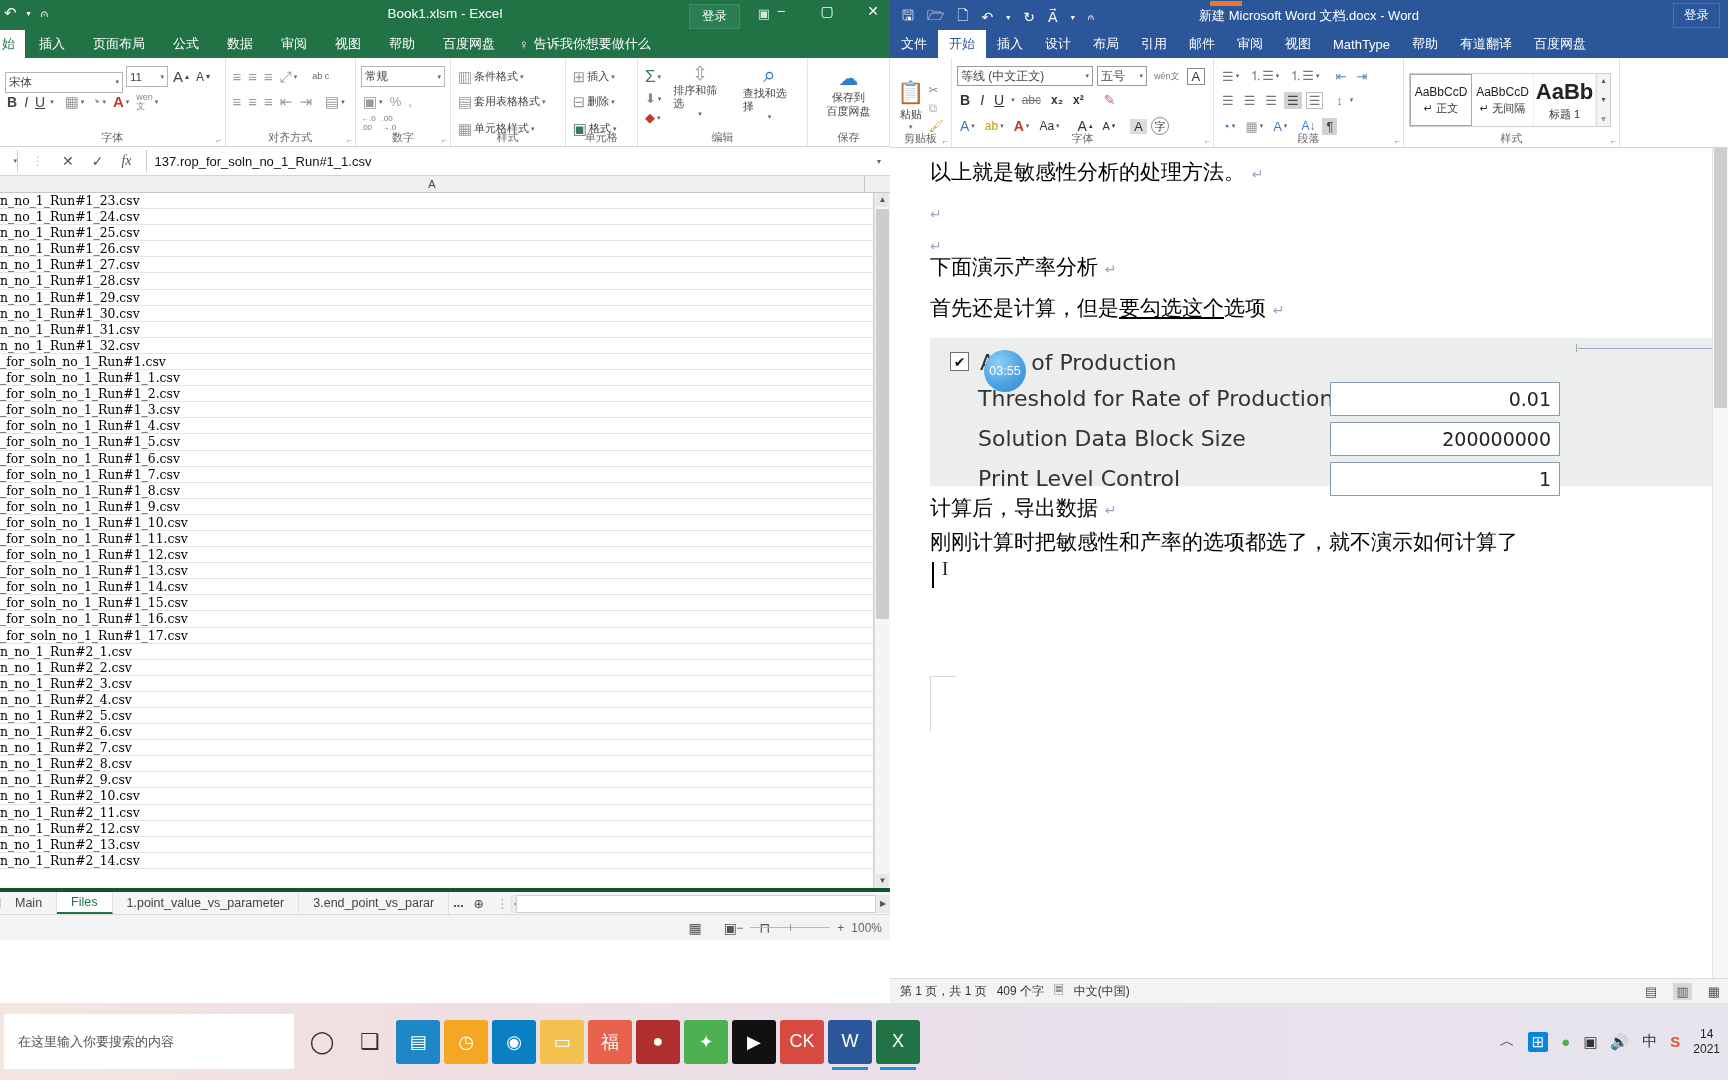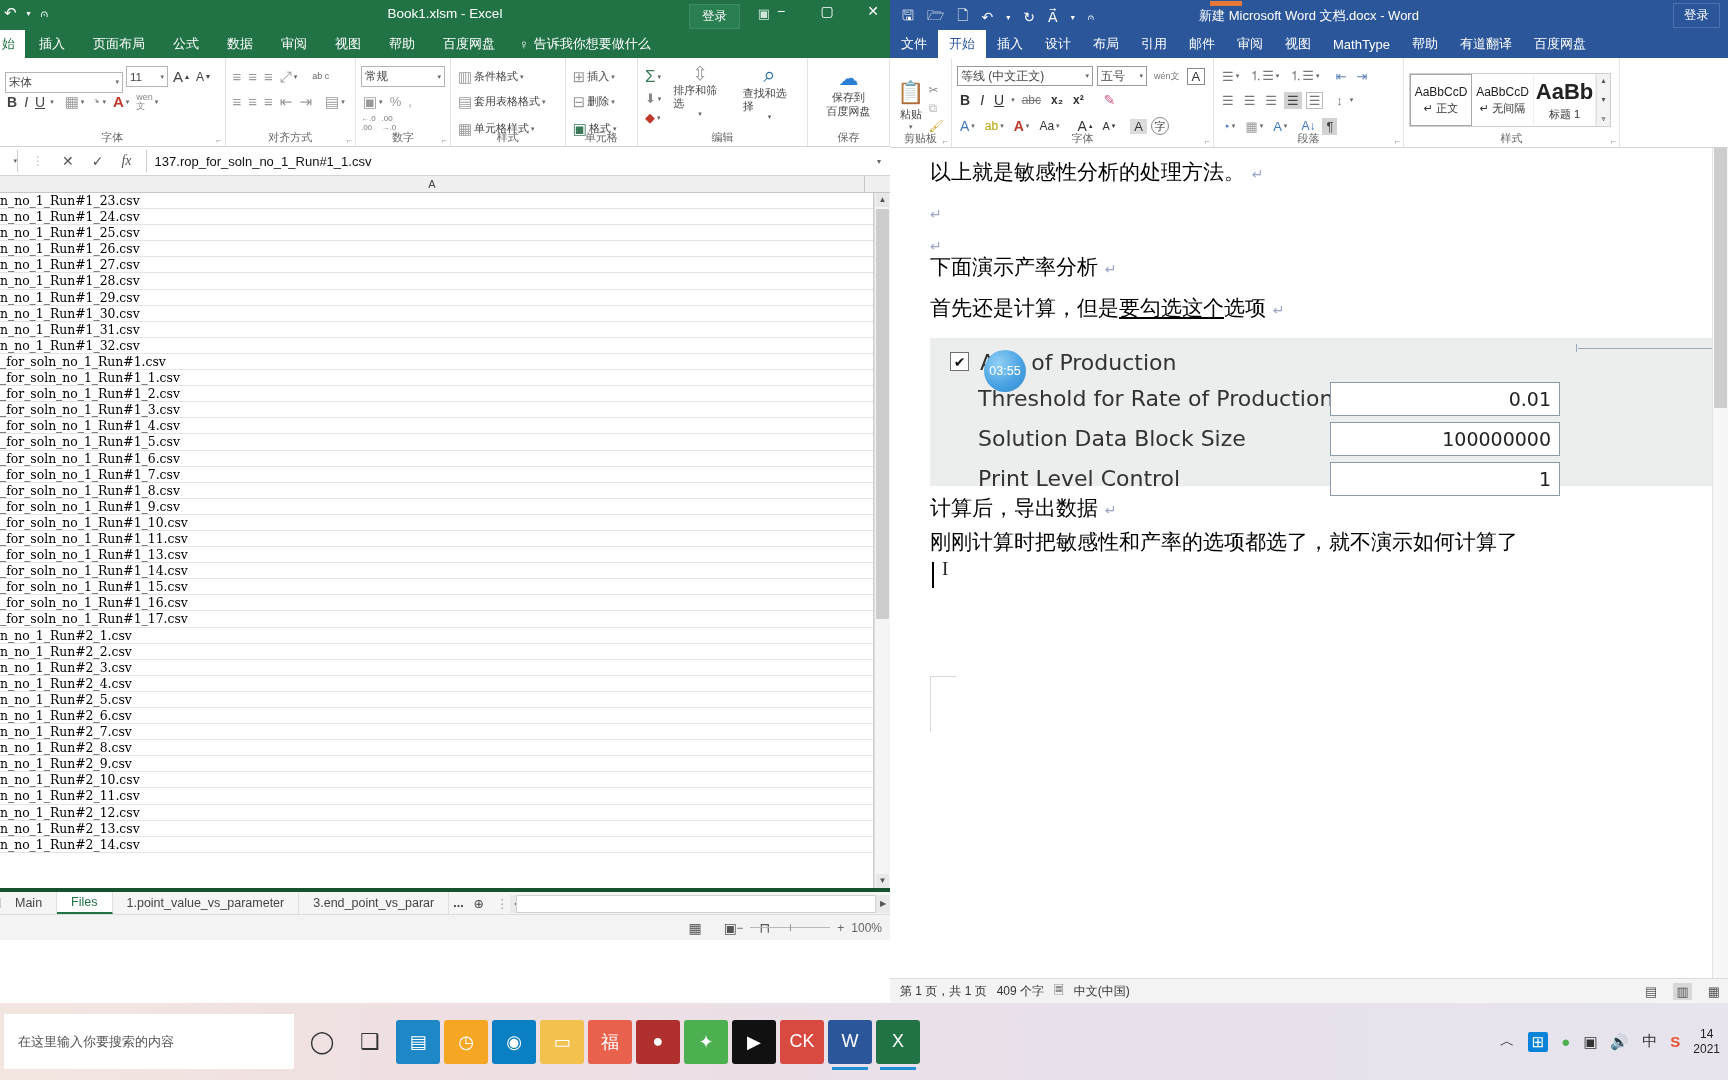--- a/index.html
+++ b/index.html
@@ -475,20 +475,23 @@
           <div class="xl-cellrow">
             <div class="val">_for_soln_no_1_Run#1_9.csv</div>
           </div>
           <div class="xl-cellrow">
             <div class="val">_for_soln_no_1_Run#1_10.csv</div>
           </div>
           <div class="xl-cellrow">
             <div class="val">_for_soln_no_1_Run#1_11.csv</div>
           </div>
           <div class="xl-cellrow">
+            <div class="val">_for_soln_no_1_Run#1_12.csv</div>
+          </div>
+          <div class="xl-cellrow">
             <div class="val">_for_soln_no_1_Run#1_13.csv</div>
           </div>
           <div class="xl-cellrow">
             <div class="val">_for_soln_no_1_Run#1_14.csv</div>
           </div>
           <div class="xl-cellrow">
             <div class="val">_for_soln_no_1_Run#1_15.csv</div>
           </div>
           <div class="xl-cellrow">
             <div class="val">_for_soln_no_1_Run#1_16.csv</div>
@@ -787,21 +790,21 @@
         <div class="wd-img" style="left:32px; top:190px; width:640px; height:148px;">
           <div class="wd-chk" style="left:20px; top:14px;">
             <span>✔</span>
           </div>
           <div class="wd-img-label" style="left:50px; top:12px; font-size:22px;">A          te of Production</div>
 
           <div class="wd-img-label" style="left:48px; top:48px; font-size:22px;">Threshold for Rate of Production</div>
           <div class="wd-img-field" style="left:400px; top:44px; width:230px; height:34px;">0.01</div>
 
           <div class="wd-img-label" style="left:48px; top:88px; font-size:22px;">Solution Data Block Size</div>
-          <div class="wd-img-field" style="left:400px; top:84px; width:230px; height:34px;">100000000</div>
+          <div class="wd-img-field" style="left:400px; top:84px; width:230px; height:34px;">200000000</div>
 
           <div class="wd-img-label" style="left:48px; top:128px; font-size:22px;">Print Level Control</div>
           <div class="wd-img-field" style="left:400px; top:124px; width:230px; height:34px;">1</div>
         </div>
         <div class="wd-img" style="left:672px; top:190px; width:180px; height:148px; background:#eceded;">
           <div style="position:absolute;left:8px;top:10px;right:0;height:1px;background:#9aa8b8;"></div>
           <div style="position:absolute;left:6px;top:6px;width:1px;height:8px;background:#9aa8b8;"></div>
         </div>
 
         <div class="wd-timer" style="left:86px; top:202px;">03:55</div>

